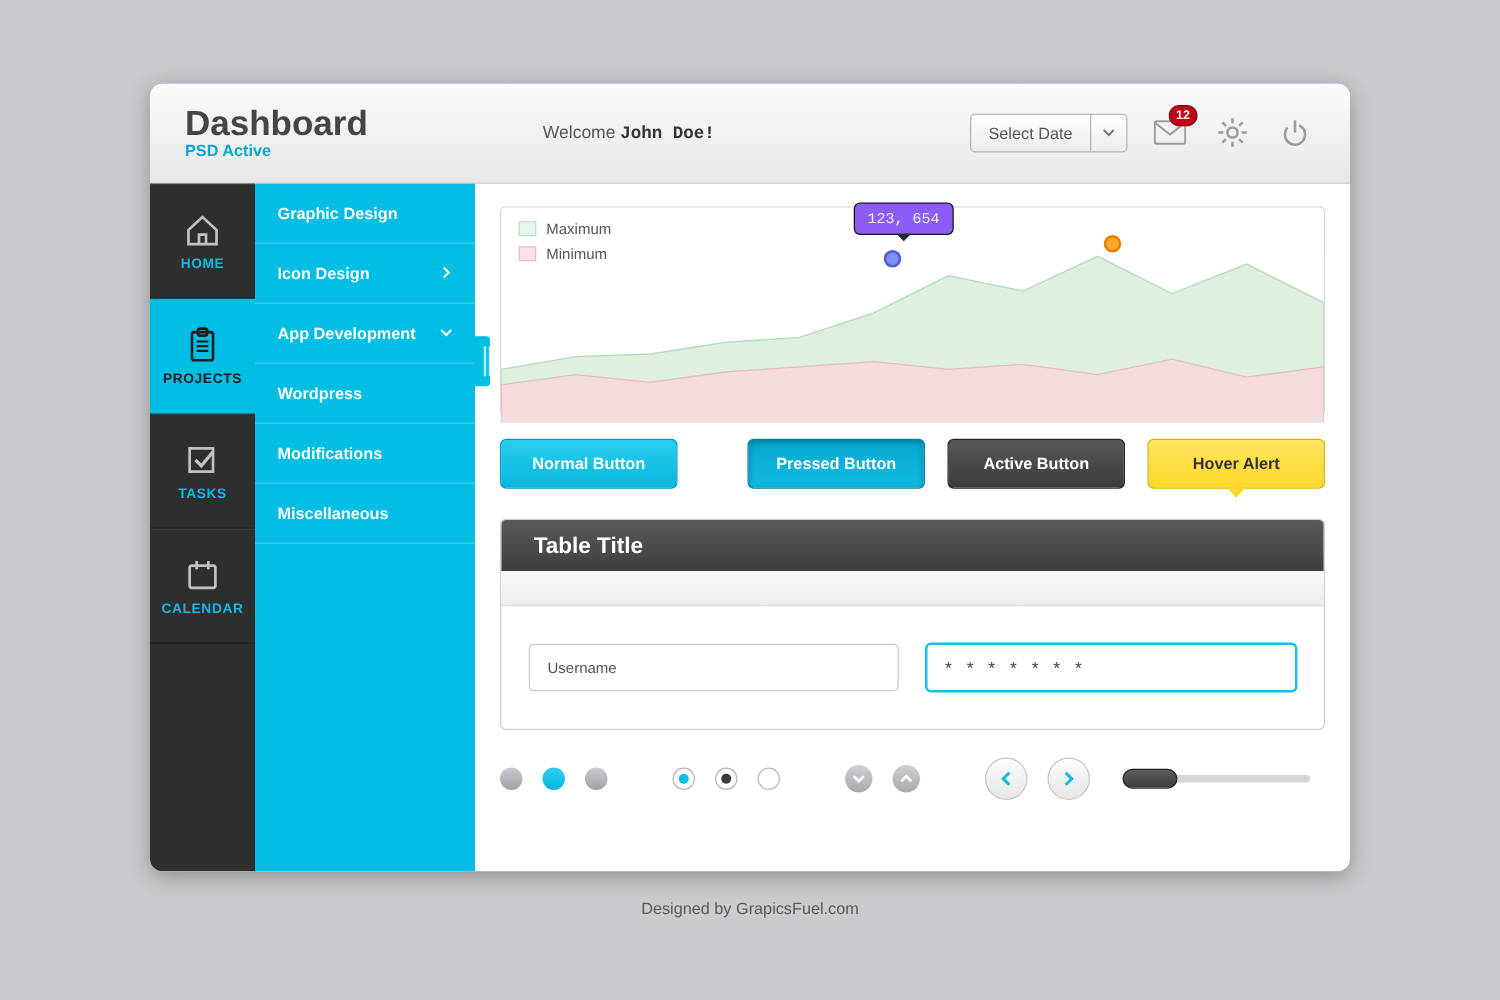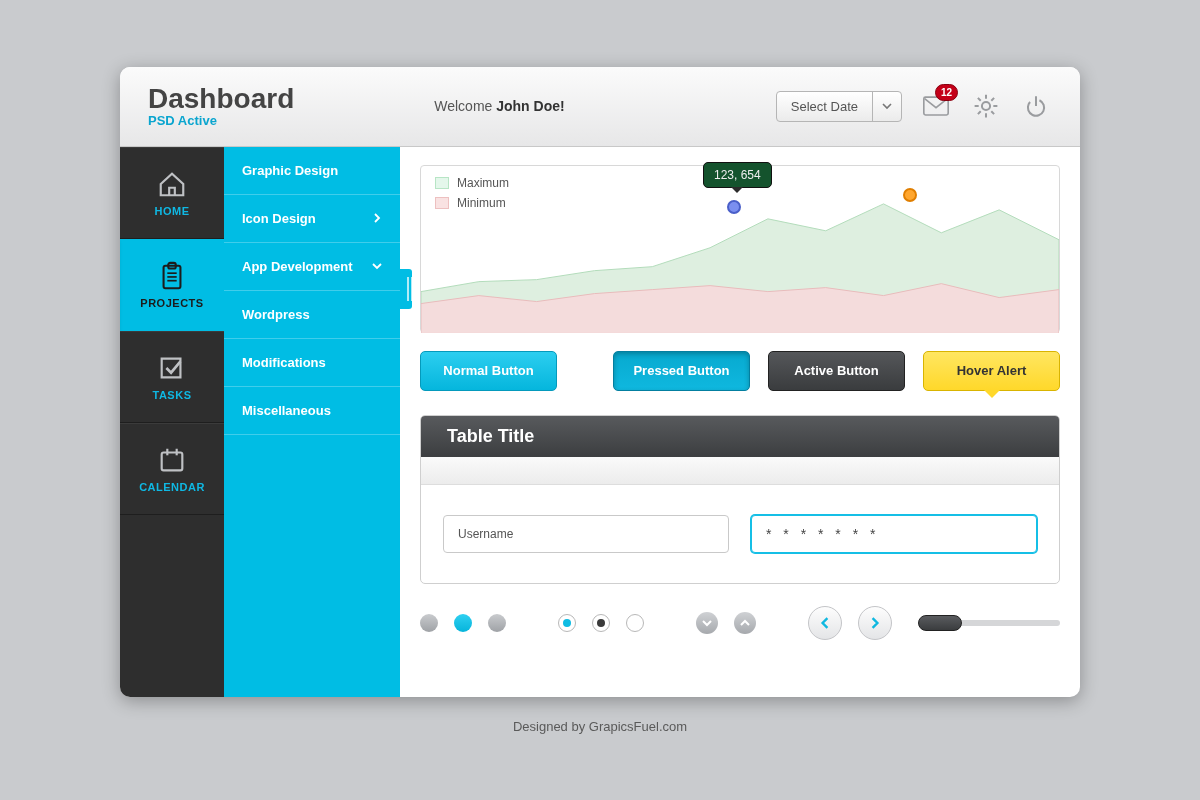--- a/index.html
+++ b/index.html
@@ -2,49 +2,49 @@
 <html><head>
 <meta charset="utf-8">
 <style>
 * { margin: 0; padding: 0; box-sizing: border-box; }
 body { font-family: Arial, Helvetica, sans-serif; background: #c9cbce; width: 1200px; height: 800px; display: flex; flex-direction: column; align-items: center; justify-content: center; }
 .app { width: 960px; background: #fff; border-radius: 10px; box-shadow: 0 4px 18px rgba(0,0,0,.3); overflow: hidden; }
 .header { height: 80px; background: linear-gradient(#fbfbfb,#e7e7e8); border-bottom: 1px solid #c8c8c8; display: flex; align-items: center; padding: 0 28px; }
 .brand-title { font-size: 28px; font-weight: bold; color: #444; line-height: 1; }
 .brand-sub { font-size: 13px; color: #0aa5cf; font-weight: bold; }
 .welcome { margin-left: 140px; font-size: 14px; color: #555; }
-.welcome b { color: #333; }
+.welcome b { color: #333; font-family: Liberation Mono, monospace; }
 .header-right { margin-left: auto; display: flex; align-items: center; gap: 18px; }
 .select-date { display: flex; border: 1px solid #b5b5b5; border-radius: 4px; overflow: hidden; background: linear-gradient(#fff,#ebebeb); font-size: 13px; color: #555; }
 .select-date .lbl { padding: 7px 14px; border-right: 1px solid #b5b5b5; }
 .select-date .caret { width: 28px; display: flex; align-items: center; justify-content: center; }
 .caret svg { width: 10px; height: 10px; }
 .icon-btn { width: 32px; height: 32px; display: flex; align-items: center; justify-content: center; position: relative; cursor: pointer; }
 .icon-btn svg { width: 26px; height: 26px; }
 .badge { position: absolute; top: -6px; right: -6px; background: #c40018; color: #fff; font-size: 10px; font-weight: bold; border-radius: 10px; padding: 2px 5px; border: 1px solid #8a0010; }
 .body { display: flex; min-height: 550px; }
-.nav { width: 104px; background: #2e2e2e; display: flex; flex-direction: column; }
+.nav { width: 84px; background: #2e2e2e; display: flex; flex-direction: column; }
 .nav-item { height: 92px; display: flex; flex-direction: column; align-items: center; justify-content: center; gap: 6px; color: #0fb8e3; font-size: 11px; font-weight: bold; letter-spacing: .5px; border-bottom: 1px solid #1e1e1e; border-top: 1px solid #3b3b3b; cursor: pointer; position: relative; }
 .nav-item svg { width: 30px; height: 30px; }
 .nav-item.active { background: #00bde4; color: #1c1c1c; border: none; }
 .nav-item.active::before { content:""; position:absolute; left:-10px; top:0; bottom:0; width:10px; background:#00bde4; border-radius:6px 0 0 6px; box-shadow:-2px 2px 4px rgba(0,0,0,.25); }
 .submenu { width: 176px; background: #00bde4; position: relative; }
 .submenu::after { content:""; position:absolute; right:-12px; top:122px; width:12px; height:40px; background:#00bde4; border-radius:0 3px 3px 0; }
 .submenu::before { content:""; position:absolute; right:-9px; top:130px; width:2px; height:24px; background:rgba(255,255,255,.7); box-shadow:4px 0 0 rgba(255,255,255,.7); z-index:2; }
 .sub-item { padding: 16px 18px; color: #fff; font-size: 13px; font-weight: bold; border-bottom: 1px solid rgba(255,255,255,.25); cursor: pointer; display:flex; align-items:center; justify-content:space-between; }
 .sub-item svg { width:10px; height:10px; }
 .main { flex: 1; padding: 18px 20px 22px; }
 .chart { border: 1px solid #d8d8d8; border-radius: 4px; height: 168px; position: relative; overflow: visible; }
 .legend { position: absolute; left: 14px; top: 10px; font-size: 12px; color: #555; }
 .legend div { display: flex; align-items: center; gap: 8px; margin-bottom: 6px; }
 .sw { width: 14px; height: 12px; border: 1px solid; }
 .sw.max { background: #e4f7eb; border-color:#b7e5c5; }
 .sw.min { background: #f9e2e2; border-color:#edc0c0; }
 .chart svg { position:absolute; inset:0; }
-.tooltip { position:absolute; left:282px; top:-4px; background:#14532d; color:#eee; font-size:12px; padding:5px 10px; border-radius:5px; border:1px solid #111; }
+.tooltip { position:absolute; left:282px; top:-4px; background:#8b5cf6; color:#eee; font-size:12px; padding:5px 10px; border-radius:5px; border:1px solid #111;font-family:Liberation Mono, monospace; }
 .tooltip::after { content:""; position:absolute; left:50%; margin-left:-6px; bottom:-6px; border:6px solid transparent; border-top-color:#2b2b2b; border-bottom:none; }
 .pt { position:absolute; width:14px; height:14px; border-radius:50%; border:2px solid; }
 .pt.blue { background:#7b8ff0; border-color:#4a5fc9; left:306px; top:34px; }
 .pt.orange { background:#ffa62e; border-color:#e07e00; left:482px; top:22px; }
 .btn-row { display:flex; gap:18px; margin-top:18px; }
 .btn { flex:1; height:40px; border-radius:5px; font-size:13px; font-weight:bold; display:flex; align-items:center; justify-content:center; cursor:pointer; border:1px solid; position:relative; }
 .btn.normal { background:linear-gradient(#2ccef0,#05b6dd); color:#fff; border-color:#049abc;text-align:center; }
 .btn.pressed { background:linear-gradient(#07a9cf,#0fb8df); color:#fff; border-color:#037fa0; box-shadow:inset 0 2px 5px rgba(0,0,0,.25);margin-left:38px; }
 .btn.active { background:linear-gradient(#55575a,#3a3c3e); color:#fff; border-color:#222; }
 .btn.hover { background:linear-gradient(#ffe661,#ffd82a); color:#333; border-color:#d9b400; }

